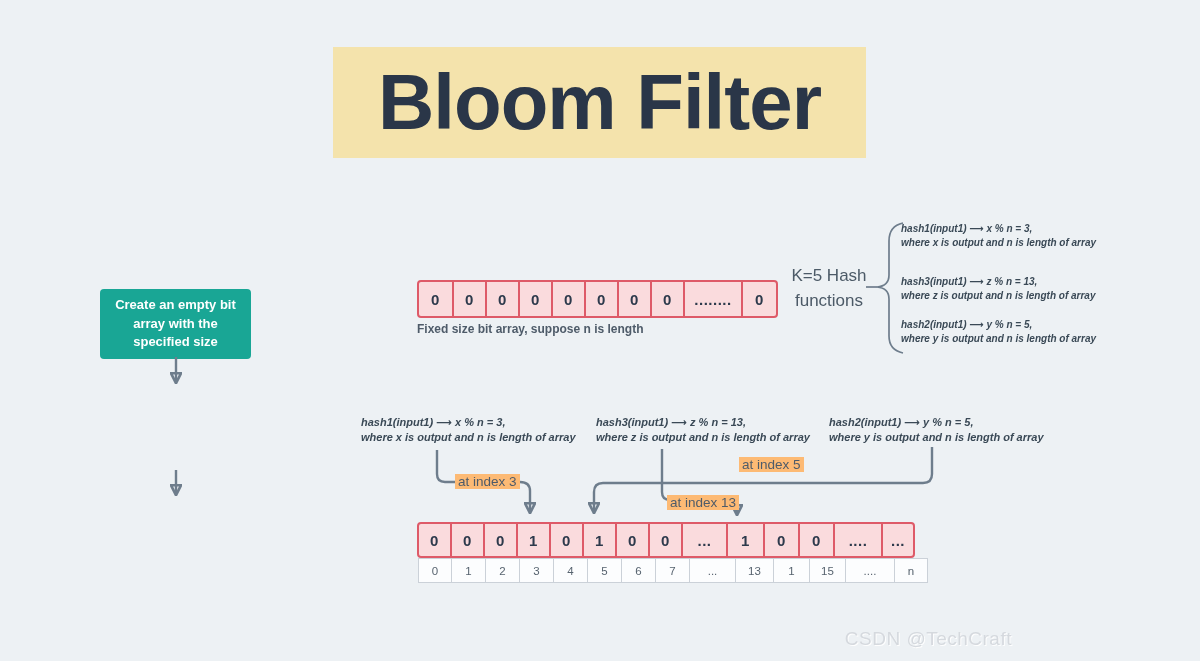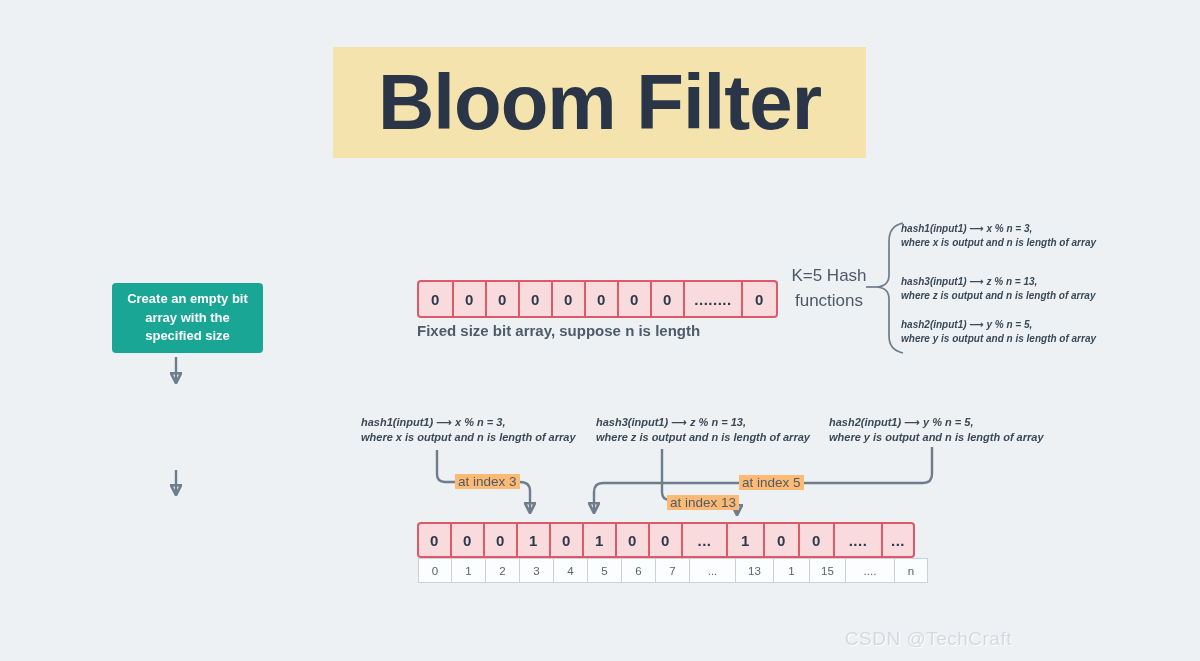--- a/index.html
+++ b/index.html
@@ -17,44 +17,44 @@
     background:#F4E3AC;
     display:flex;align-items:center;justify-content:center;
   }
   .title-block h1{
     margin:0;font-size:78px;font-weight:700;color:#2A3648;
     letter-spacing:-1px;
   }
 
   
   .flow-box{
-    position:absolute;left:112px;width:151px;
+    position:absolute;left:100px;width:151px;
     background:#19A695;border-radius:4px;
     color:#FFFFFF;font-size:13px;font-weight:700;line-height:1.45;
     display:flex;align-items:center;justify-content:center;text-align:center;
-    padding:6px 8px;box-sizing:border-box;
+    padding:6px 8px;box-sizing:border-box;margin-top:6px;
   }
   #flow-box-1{top:283px;height:70px;}
   #flow-box-2{top:393px;height:72px;}
   #flow-box-3{top:504px;height:73px;}
 
   
   .connectors{position:absolute;left:0;top:0;width:1200px;height:661px;z-index:1;}
   .connectors path{fill:none;stroke:#6E7D8C;stroke-width:2.4px;}
   .connectors path.thin{stroke-width:1.7px;}
 
   
   .line-label{
     position:absolute;z-index:2;
     background:#fdba74;padding:0 3px;
     font-size:13.5px;font-weight:400;color:#4E5B69;white-space:nowrap;
   }
   #label-index3{left:455px;top:474px;}
   #label-index13{left:667px;top:495px;}
-  #label-index5{left:739px;top:475px;}
+  #label-index5{left:739px;top:457px;}
 
   
   .bit-row{
     position:absolute;display:grid;z-index:3;
     border:2px solid #DE5A68;border-radius:4px;
     background:#FADBDD;box-sizing:border-box;
   }
   .bit-row .pcell{
     display:flex;align-items:center;justify-content:center;
     font-size:15px;font-weight:700;color:#2D3A4C;
@@ -84,21 +84,21 @@
   }
   .index-row .icell:first-child{border-left:none;}
   #bottom-indices{
     left:418px;top:558px;height:25px;
     grid-template-columns:32px 34px 34px 34px 34px 34px 34px 34px 46px 38px 36px 36px 49px 33px;
   }
 
   
   .array-caption{
     position:absolute;left:417px;top:322px;
-    font-size:15px;font-weight:600;color:#4E5B69;
+    font-size:12px;font-weight:600;color:#4E5B69;
   }
   .k-label{
     position:absolute;left:779px;top:264px;width:100px;
     text-align:center;font-size:17px;color:#4C5A67;line-height:1.45;
     font-weight:500;
   }
 
   
   .hash-block{
     position:absolute;color:#3A4956;font-style:italic;font-weight:700;

